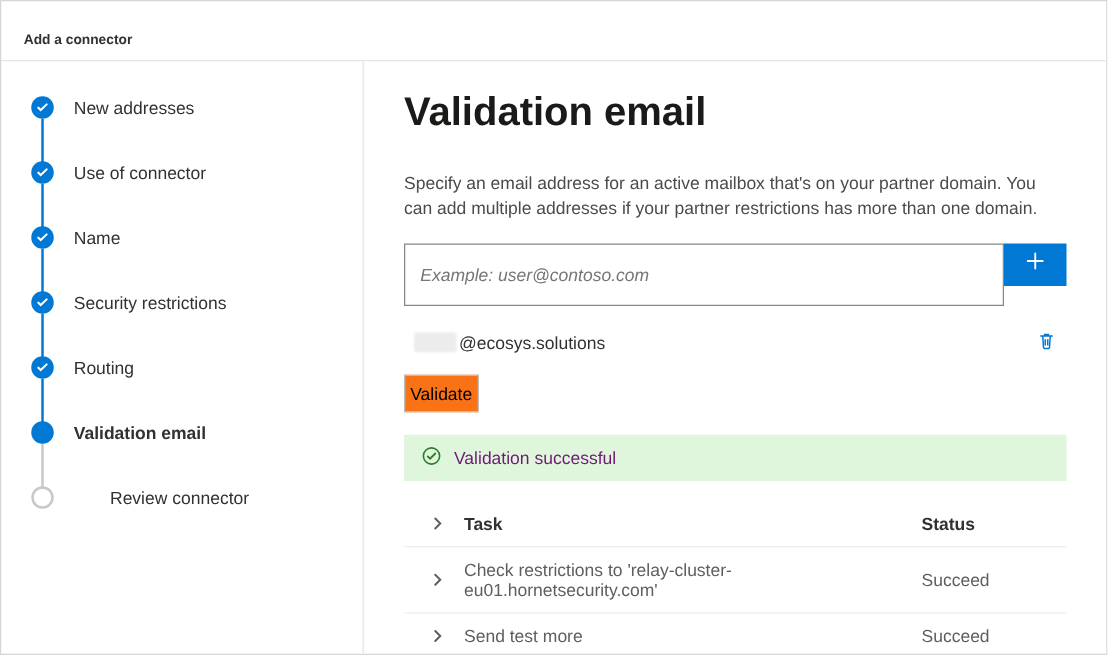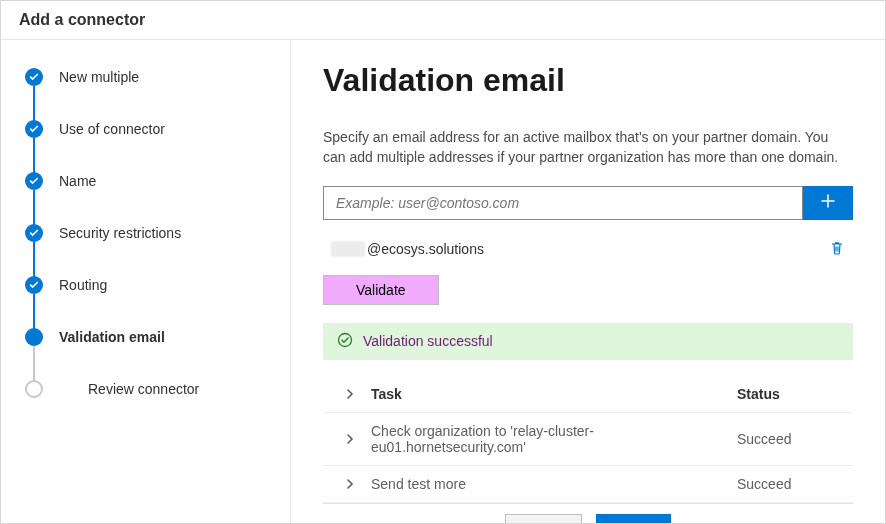--- a/index.html
+++ b/index.html
@@ -12,23 +12,23 @@
   }
   .app {
     width: 886px;
     height: 524px;
     border: 1px solid #d6d6d6;
     display: flex;
     flex-direction: column;
     overflow: hidden;
   }
   .header {
-    padding: 10px 18px 10px;
+    padding: 25px 18px 10px;
     font-weight: 600;
-    font-size: 16px;
+    font-size: 11px;
     border-bottom: 1px solid #e5e5e5;
   }
   .body {
     flex: 1;
     display: flex;
     overflow: hidden;
   }
   .sidebar {
     width: 290px;
     border-right: 1px solid #e5e5e5;
@@ -90,21 +90,21 @@
     line-height: 1.45;
     margin-bottom: 18px;
   }
   .input-row {
     display: flex;
     margin-bottom: 12px;
   }
   .text-input {
     flex: 1;
     border: 1px solid #8a8886;
-    padding: 8px 12px;
+    padding: 24px 12px;
     font-size: 14px;
     font-family: inherit;
     height: 34px;
   }
   .text-input::placeholder { color: #767676; font-style: italic; }
   .add-btn {
     width: 50px;
     height: 34px;
     background: #0078d4;
     border: none;
@@ -125,23 +125,23 @@
     margin-right: 2px;
     filter: blur(1px);
   }
   .email-text { color: #323130; flex:1; }
   .trash-btn {
     background: none; border: none; cursor: pointer;
     color: #0078d4; padding: 4px;
   }
   .trash-btn svg { width: 16px; height: 16px; }
   .validate-btn {
-    background: #f0abfc;
+    background: #f97316;
     border: 1px solid #bdbdbd;
-    padding: 6px 32px;
+    padding: 6px 4px;
     font-size: 14px;
     cursor: pointer;
     font-family: inherit;
     margin-bottom: 18px;
   }
   .success-banner {
     background: #dff6dd;
     padding: 9px 14px;
     display: flex;
     align-items: center;
@@ -198,21 +198,21 @@
 
     <div class="sidebar">
       <div class="steps">
         <div class="step">
           <div class="step-line"></div>
           <div class="step-dot">
             <svg viewBox="0 0 12 12" fill="none">
                 <path d="M2 6.2l2.3 2.3L10 3" stroke="#fff" stroke-width="2" stroke-linecap="round"></path>
               </svg>
           </div>
-          <span class="step-label">New multiple</span>
+          <span class="step-label">New addresses</span>
         </div>
         <div class="step">
           <div class="step-line"></div>
           <div class="step-dot">
             <svg viewBox="0 0 12 12" fill="none">
                 <path d="M2 6.2l2.3 2.3L10 3" stroke="#fff" stroke-width="2" stroke-linecap="round"></path>
               </svg>
           </div>
           <span class="step-label">Use of connector</span>
         </div>
@@ -250,21 +250,21 @@
         </div>
         <div class="step pending">
           <div class="step-dot"></div>
           <span class="step-label">Review connector</span>
         </div>
       </div>
     </div>
 
     <div class="main">
       <h1 class="title">Validation email</h1>
-      <div class="desc">Specify an email address for an active mailbox that's on your partner domain. You can add multiple addresses if your partner organization has more than one domain.</div>
+      <div class="desc">Specify an email address for an active mailbox that's on your partner domain. You can add multiple addresses if your partner restrictions has more than one domain.</div>
 
       <div class="input-row">
         <input class="text-input" type="text" placeholder="Example: user@contoso.com" style="">
         <button class="add-btn">
           <span>
             <svg viewBox="0 0 16 16" width="16" height="16">
                 <path d="M8 2v12M2 8h12" stroke="#fff" stroke-width="1.5" stroke-linecap="round"></path>
               </svg>
           </span>
         </button>
@@ -306,21 +306,21 @@
         <div class="col-task">Task</div>
         <div class="col-status">Status</div>
       </div>
 
       <div class="table-row">
         <div class="col-chevron">
           <svg viewBox="0 0 12 12" fill="none">
               <path d="M4 2l4 4-4 4" stroke="#605e5c" stroke-width="1.6" stroke-linecap="round"></path>
             </svg>
         </div>
-        <div class="col-task">Check organization to 'relay-cluster-eu01.hornetsecurity.com'</div>
+        <div class="col-task">Check restrictions to 'relay-cluster-eu01.hornetsecurity.com'</div>
         <div class="col-status">Succeed</div>
       </div>
 
       <div class="table-row">
         <div class="col-chevron">
           <svg viewBox="0 0 12 12" fill="none">
               <path d="M4 2l4 4-4 4" stroke="#605e5c" stroke-width="1.6" stroke-linecap="round"></path>
             </svg>
         </div>
         <div class="col-task">Send test more</div>

